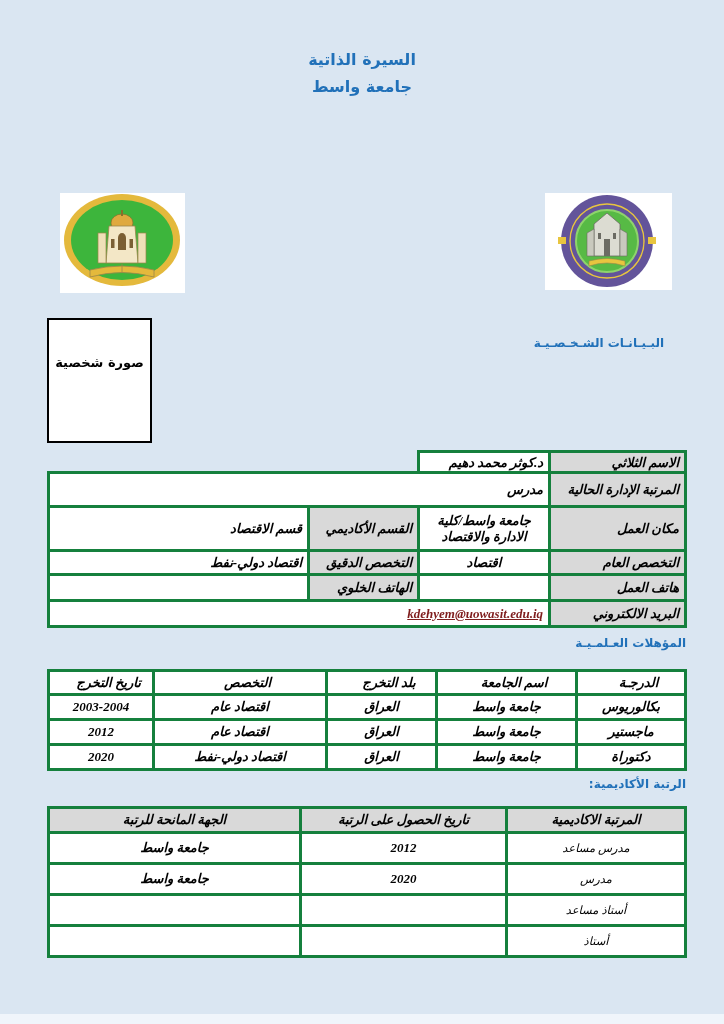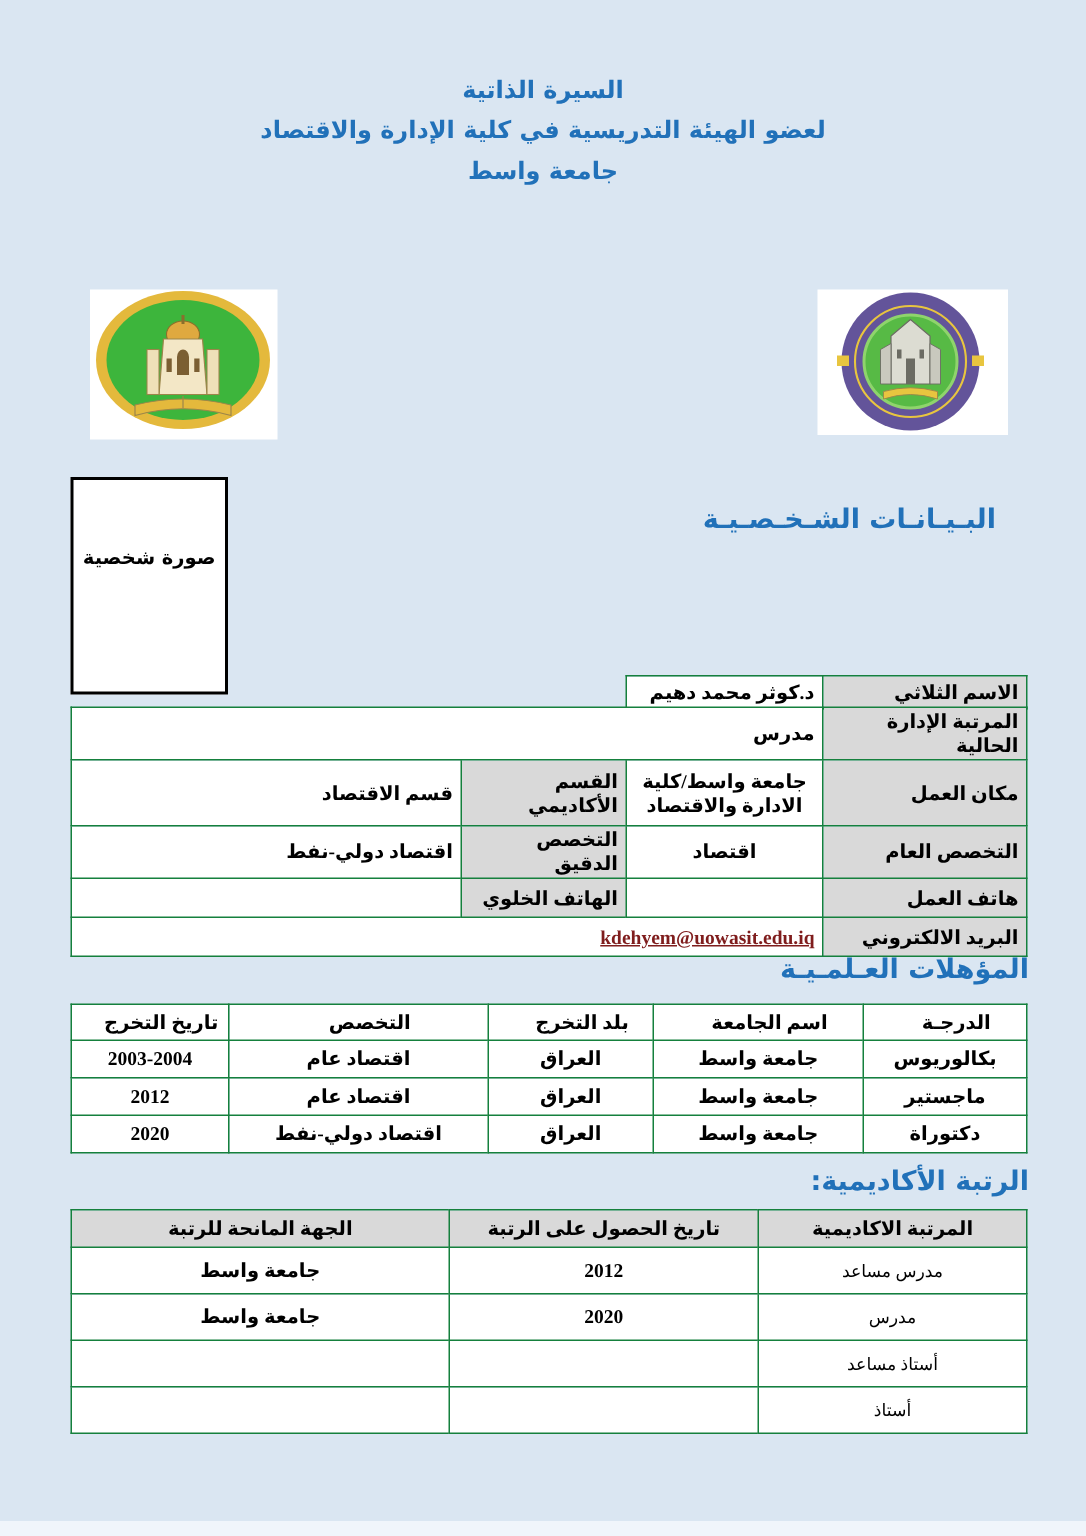--- a/index.html
+++ b/index.html
@@ -19,46 +19,46 @@
   }
 
   
   .logo-box { position:absolute; background:#fff; }
   .logo-left { left:60px; top:193px; width:125px; height:100px; }
   .logo-right { left:545px; top:193px; width:127px; height:97px; }
   .logo-box svg { display:block; width:100%; height:100%; }
 
   
   .photo-box {
-    position:absolute; left:47px; top:318px; width:105px; height:145px;
+    position:absolute; left:47px; top:318px; width:105px; height:125px;
     background:#fff; border:2px solid #000;
     display:flex; align-items:center; justify-content:center;
     padding-bottom:36px;
     font-size:13px; font-weight:bold; color:#000;
   }
 
   
   .section-heading {
-    position:absolute; color:#2171B9; font-weight:bold; font-size:18px;
+    position:absolute; color:#2171B9; font-weight:bold; font-size:12px;
     white-space:nowrap;
   }
   .h-personal { top:336px; right:60px; }
   .h-qual    { top:636px; right:38px; }
   .h-rank    { top:777px; right:38px; }
 
   
   table {
     border-collapse:collapse; table-layout:fixed; direction:rtl;
     position:absolute;
     font-family:"Liberation Serif","DejaVu Sans",sans-serif;
   }
   td, th {
-    border:1px solid #15803d; background:#fff;
+    border:3px solid #15803d; background:#fff;
     font-size:13px; font-weight:bold; color:#000;
-    padding:1px 5px; vertical-align:middle; overflow:hidden;
+    padding:1px 5px; vertical-align:middle; overflow:hidden;font-style:italic;
   }
   .lbl { background:#D9D9D9; text-align:right; }
   .c { text-align:center;margin-top:32px; }
   .r { text-align:right; }
   .t-name { left:417px; top:450px; width:267px; }
   .t-personal { left:47px; top:471px; width:637px; }
   .t-qual { left:47px; top:669px; width:637px; }
   .t-rank { left:47px; top:806px; width:637px; }
   .t-qual th { background:#fff; text-align:center;padding-left:20px; }
   .t-rank th { background:#D9D9D9; text-align:center; }
@@ -70,21 +70,20 @@
     background:#F0F5FB;
   }
 </style>
 </head>
 <body>
 
 <div class="page">
 
   <div class="doc-title">
     <div>السيرة الذاتية</div>
-    <div>لعضو الهيئة التدريسية في كلية الإدارة والاقتصاد</div>
     <div>جامعة واسط</div>
   </div>
 
   <div class="logo-box logo-left">
     <svg viewBox="0 0 125 100">
       <defs>
         <path id="lc-left" d="M 16,72 A 47 39 0 0 1 52,9" fill="none"></path>
         <path id="lc-right" d="M 74,9 A 47 39 0 0 1 109,70" fill="none"></path>
       </defs>
       <ellipse cx="62" cy="47" rx="58" ry="46" fill="#E4B93C"></ellipse>

